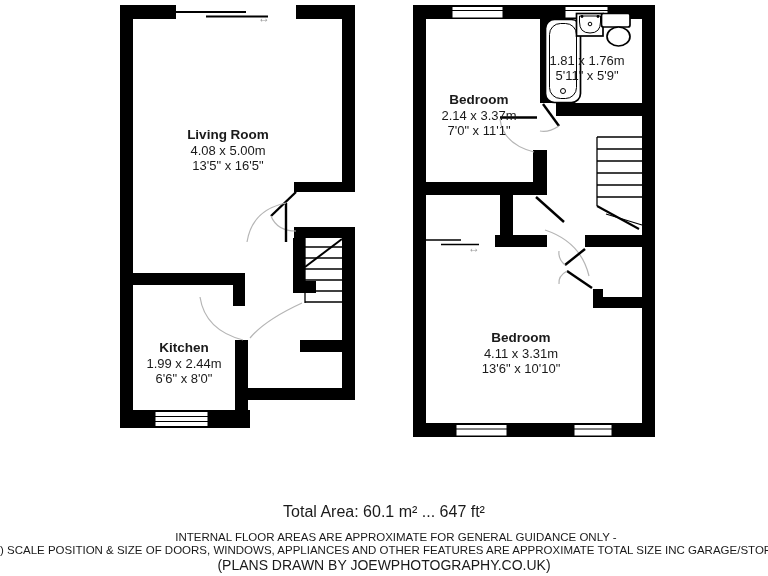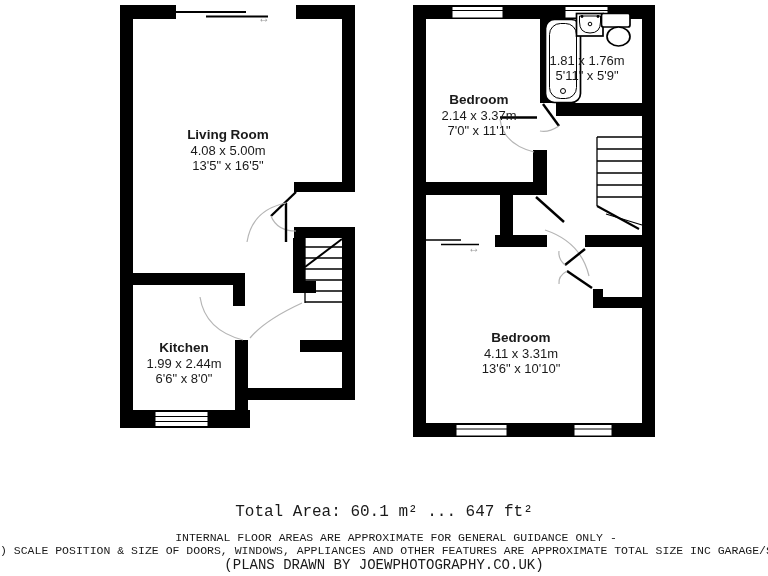--- a/index.html
+++ b/index.html
@@ -3,21 +3,21 @@
 <meta charset="utf-8">
 <style>
   html,body{margin:0;padding:0;background:#ffffff;}
   .page{position:relative;width:768px;height:576px;background:#fff;overflow:hidden;
         font-family:"Liberation Sans", sans-serif;color:#1a1a1a;}
   svg{position:absolute;left:0;top:0;}
   svg text{font-family:"Liberation Sans", sans-serif;fill:#1a1a1a;}
   .room-name{font-weight:bold;font-size:13.5px;}
   .room-dim{font-size:13px;}
   .arrow{font-size:12px;fill:#9a9a9a;font-weight:normal;}
-  .footer{position:absolute;left:0;width:768px;text-align:center;white-space:nowrap;font-family:Liberation Mono, monospace;}
+  .footer{position:absolute;left:0;width:768px;text-align:center;white-space:nowrap;}
   .total{top:503px;font-size:16px;}
   .disc1{top:531px;font-size:11.5px;margin-left:12px;}
   .disc2{top:544px;font-size:11.5px;}
   .credit{top:557px;font-size:14px;}
   .wall{fill:#000;}
   .thin{stroke:#000;stroke-width:1.3;fill:none;}
   .leaf{stroke:#000;stroke-width:2.4;fill:none;}
   .arc{stroke:#b5b5b5;stroke-width:1.2;fill:none;}
   .winrect{fill:#fff;stroke:#000;stroke-width:1;}
   .fixture{fill:#fff;stroke:#000;stroke-width:1.7;}

